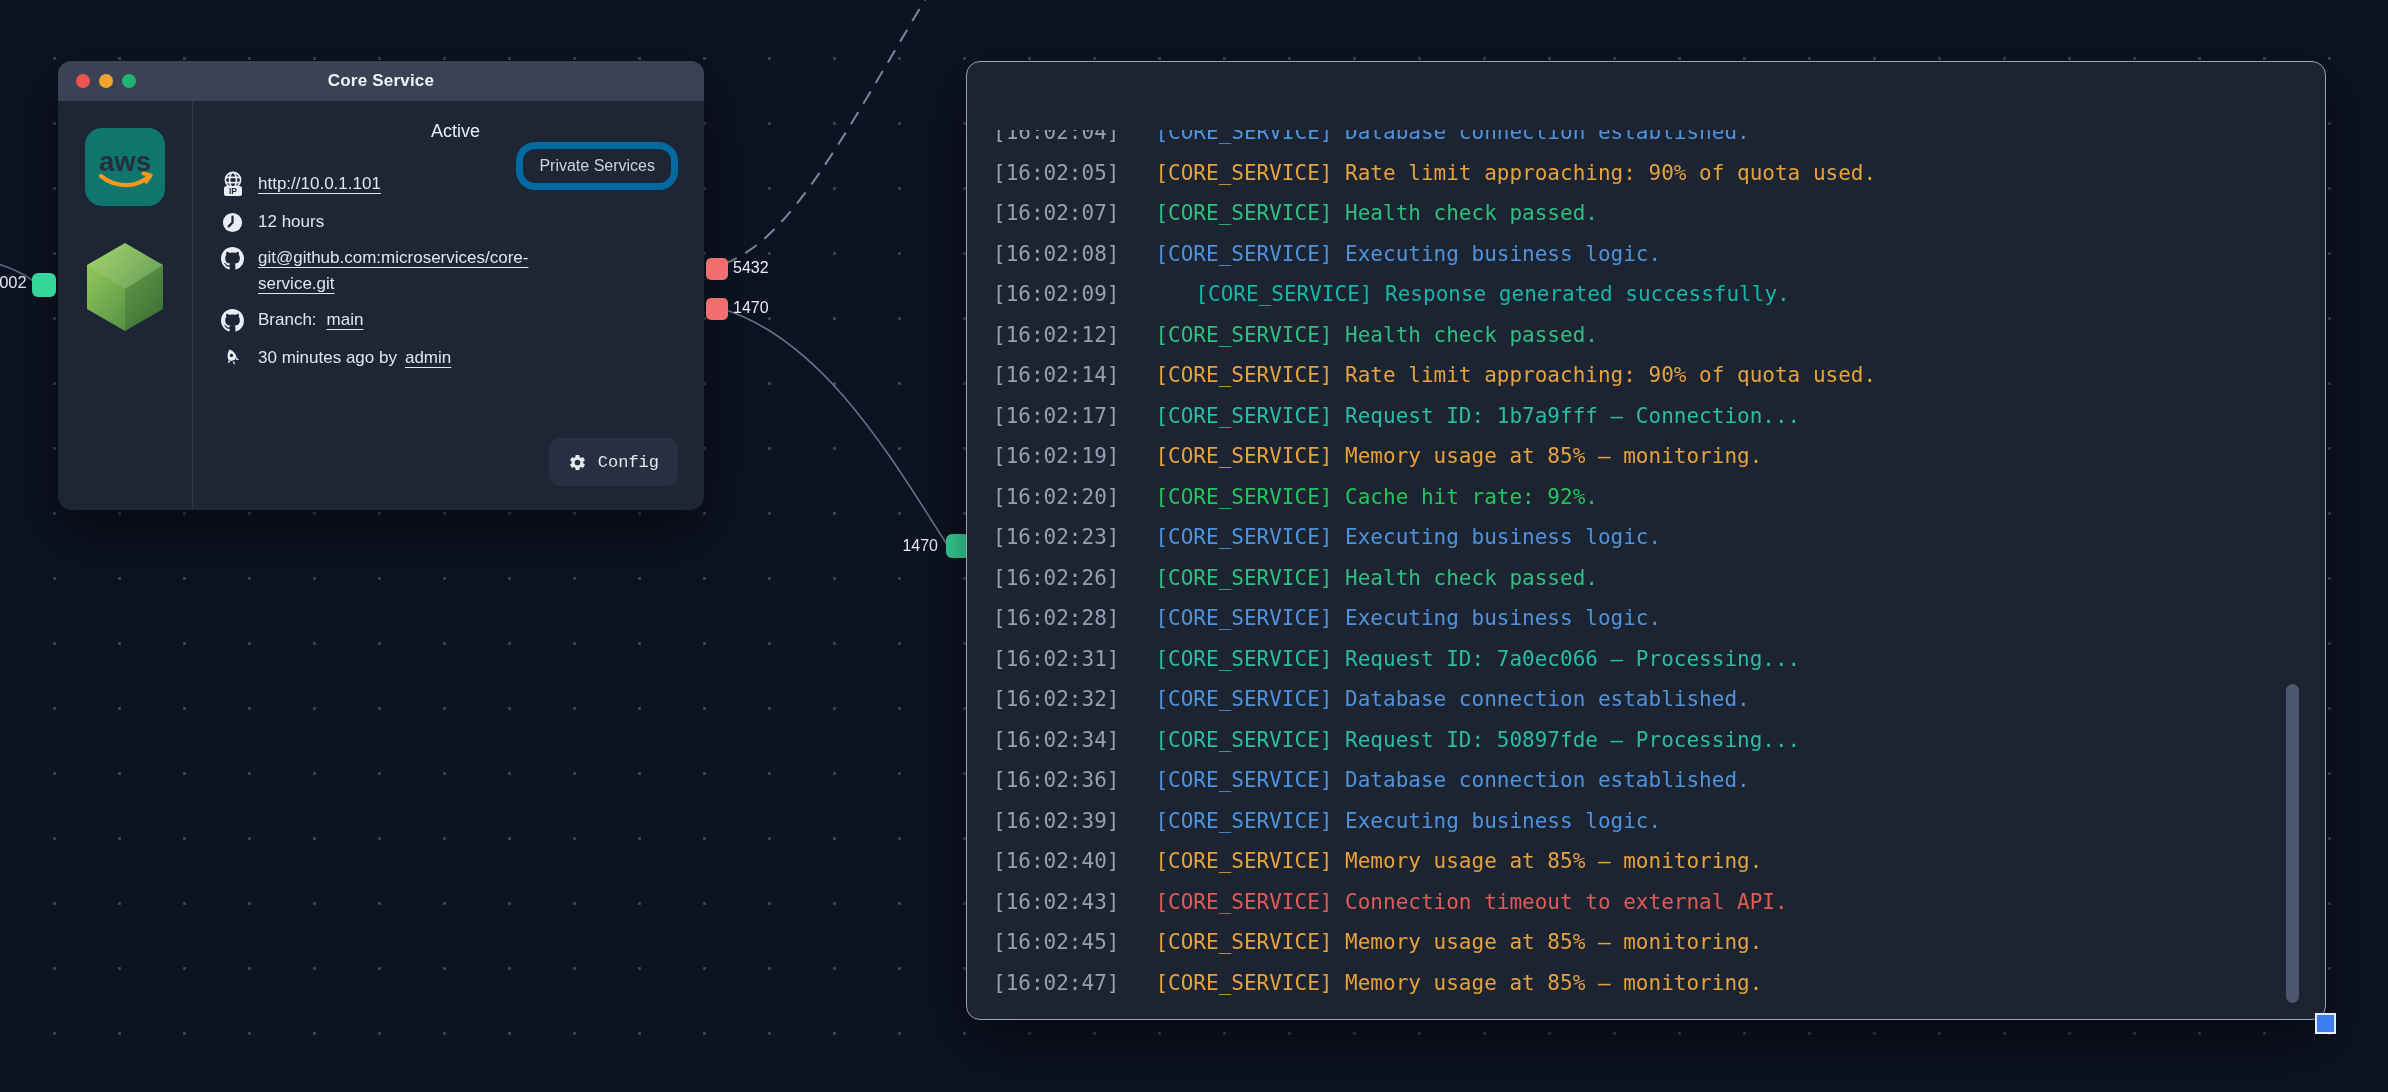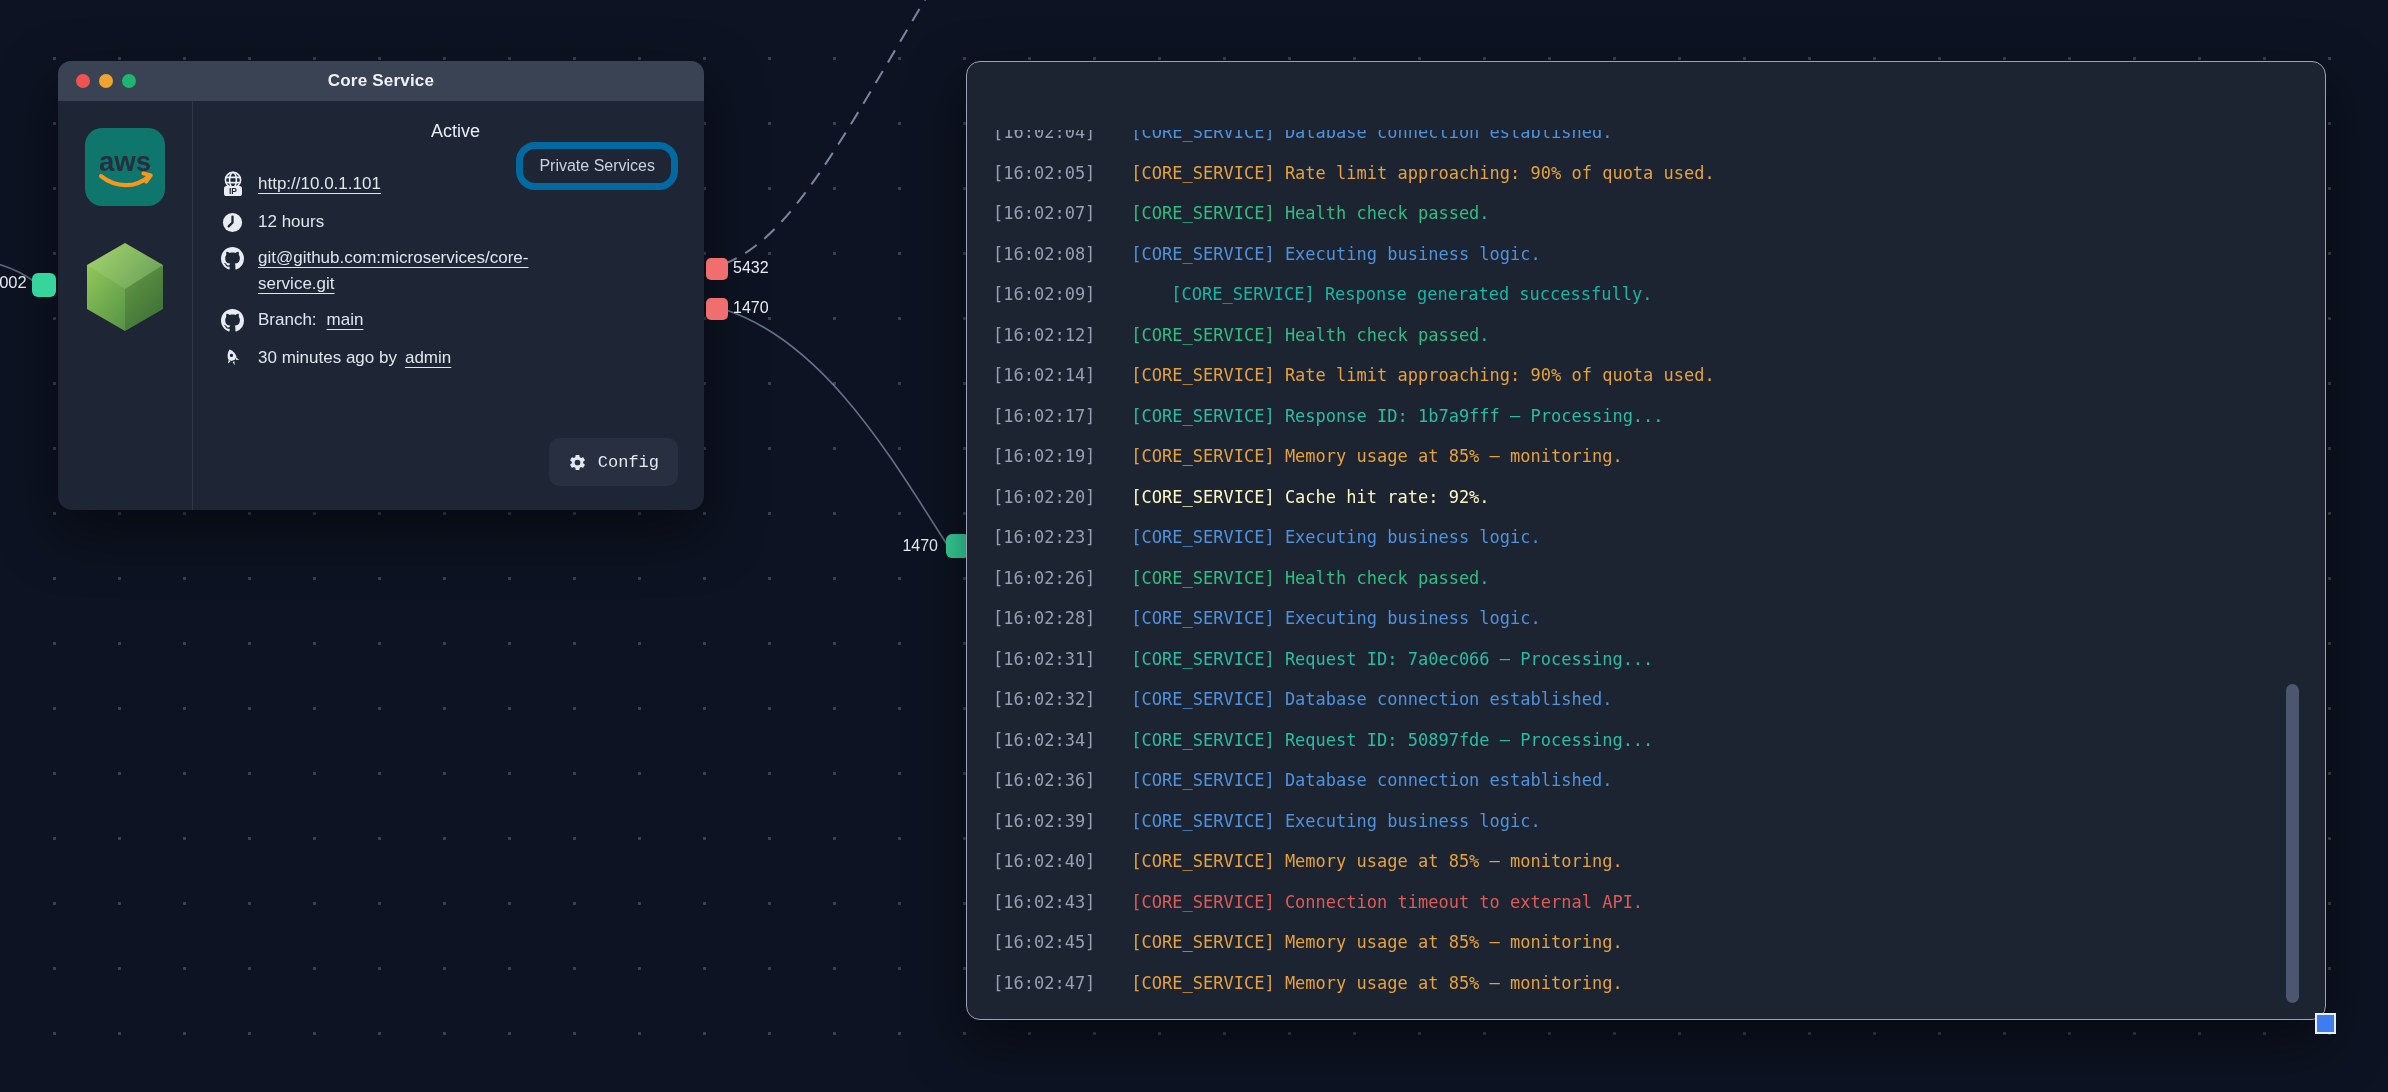--- a/index.html
+++ b/index.html
@@ -59,21 +59,21 @@
   #logs-port-label{position:absolute;left:858px;top:537px;width:80px;text-align:right;
     font-size:16px;color:#e8edf3;z-index:2;}
 
   
   #logs-window{left:966px;top:61px;width:1360px;height:959px;background:#1c2331;
     border:1.5px solid #9aa3b3;box-sizing:border-box;}
   #logs-window .titlebar{height:42px;}
   #logs-window .light{width:13px;height:13px;}
   .log-body{position:absolute;top:42px;left:0;right:0;bottom:0;overflow:hidden;}
   .log-scroll{position:absolute;top:26px;left:26px;right:40px;bottom:6px;overflow:hidden;}
-  .log-lines{margin-top:-18px;font-family:"DejaVu Sans Mono",monospace;font-size:17px;
+  .log-lines{margin-top:-18px;font-family:"DejaVu Sans Mono",monospace;font-size:21px;
     line-height:40.5px;white-space:pre;}
   .log-line{display:flex;}
   .log-ts{color:var(--ts-color,#96a0b2);margin-right:36px;}
   .scroll-thumb{position:absolute;right:26px;top:622px;width:13px;height:319px;border-radius:7px;
     background:#4a576f;cursor:pointer;}
   .resize-handle{position:absolute;left:2315px;top:1013px;width:21px;height:21px;box-sizing:border-box;
     background:var(--accent-blue,#3e7df0);border:2.5px solid #e9eef6;z-index:3;cursor:nwse-resize;}
 </style>
 </head>
 <body>
@@ -224,27 +224,27 @@
     <span class="log-ts">[16:02:09]</span>
     <span class="log-msg" style="color: #14b8a6; margin-left: 40px;">[CORE_SERVICE] Response generated successfully.</span>
   </div><div class="log-line">
     <span class="log-ts">[16:02:12]</span>
     <span class="log-msg" style="color: rgb(47, 191, 128);">[CORE_SERVICE] Health check passed.</span>
   </div><div class="log-line">
     <span class="log-ts">[16:02:14]</span>
     <span class="log-msg" style="color: rgb(230, 162, 60);">[CORE_SERVICE] Rate limit approaching: 90% of quota used.</span>
   </div><div class="log-line">
     <span class="log-ts">[16:02:17]</span>
-    <span class="log-msg" style="color: rgb(42, 189, 164);">[CORE_SERVICE] Response ID: 1b7a9fff — Processing...</span>
+    <span class="log-msg" style="color: rgb(42, 189, 164);">[CORE_SERVICE] Request ID: 1b7a9fff — Connection...</span>
   </div><div class="log-line">
     <span class="log-ts">[16:02:19]</span>
     <span class="log-msg" style="color: rgb(230, 162, 60);">[CORE_SERVICE] Memory usage at 85% — monitoring.</span>
   </div><div class="log-line">
     <span class="log-ts">[16:02:20]</span>
-    <span class="log-msg" style="color: #fef9c3;">[CORE_SERVICE] Cache hit rate: 92%.</span>
+    <span class="log-msg" style="color: #22c55e;">[CORE_SERVICE] Cache hit rate: 92%.</span>
   </div><div class="log-line">
     <span class="log-ts">[16:02:23]</span>
     <span class="log-msg" style="color: rgb(79, 147, 221);">[CORE_SERVICE] Executing business logic.</span>
   </div><div class="log-line">
     <span class="log-ts">[16:02:26]</span>
     <span class="log-msg" style="color: rgb(47, 191, 128);">[CORE_SERVICE] Health check passed.</span>
   </div><div class="log-line">
     <span class="log-ts">[16:02:28]</span>
     <span class="log-msg" style="color: rgb(79, 147, 221);">[CORE_SERVICE] Executing business logic.</span>
   </div><div class="log-line">

